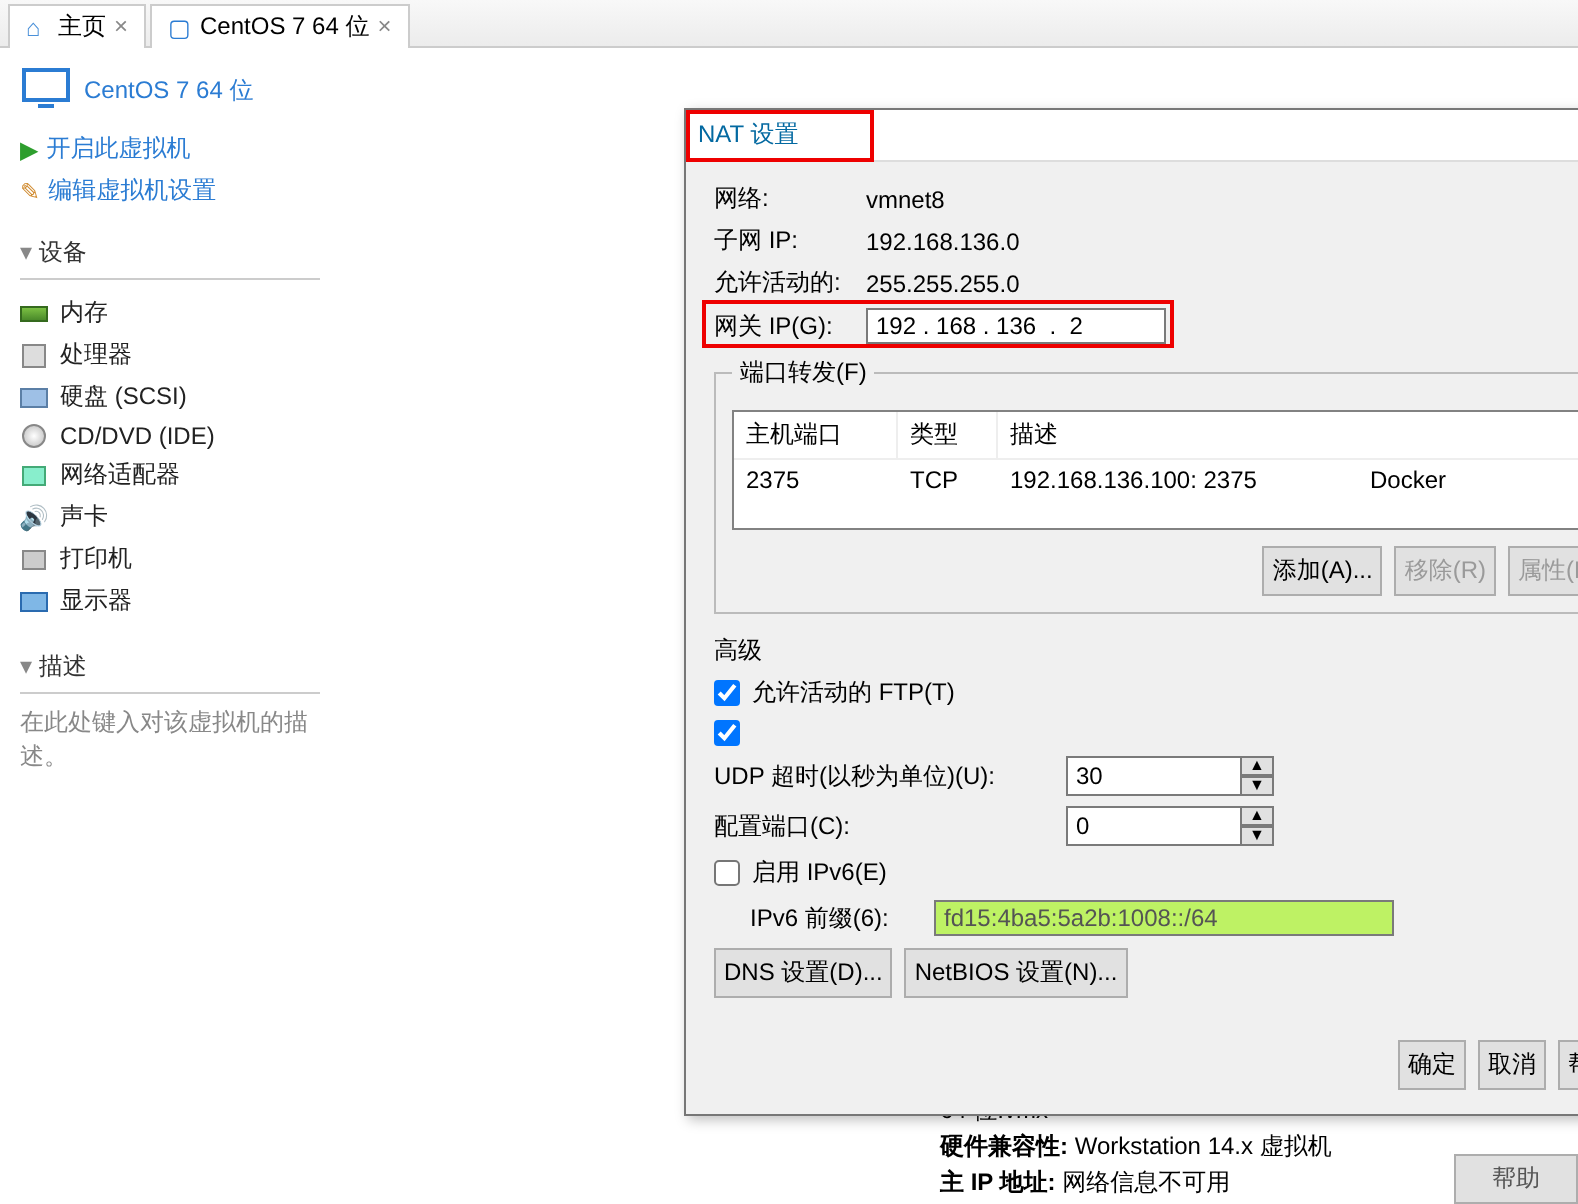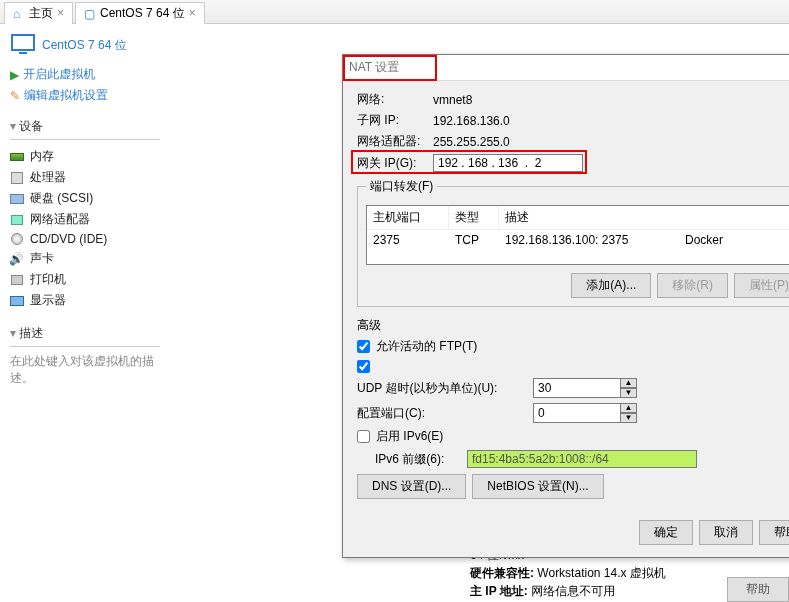--- a/index.html
+++ b/index.html
@@ -29,21 +29,21 @@
 
 
 .behind { position: absolute; left: 520px; top: 66px; font-size: 12px; color: #222; }
 .behind div { margin-bottom: 3px; }
 .behind-row { display:flex; justify-content:flex-end; }
 .btnsm { border:1px solid #adadad; background:#e1e1e1; padding:2px 8px; margin-left:4px; color:#555; }
 
 
 .dialog { position: absolute; left: 172px; top: 30px; width: 486px; background: #f0f0f0; border: 1px solid #777; box-shadow: 2px 2px 6px rgba(0,0,0,0.25); z-index: 50; }
 .dlg-title { display: flex; align-items: center; justify-content: space-between; background: #fff; height: 26px; padding: 0 6px; border-bottom: 1px solid #ddd; }
-.dlg-title .t { color: #737373; }
+.dlg-title .t { color: #0369a1; }
 .red-box-title { position:absolute; left:0; top:0; width:94px; height:26px; border:2px solid #e00; pointer-events:none; }
 
 .dlg-body { padding: 10px 14px 8px 14px; }
 .kv { display: flex; align-items: center; margin-bottom: 4px; }
 .kv label { width: 76px; }
 .gateway-row { display:flex; align-items:center; margin-top:4px; margin-bottom:6px; }
 .gateway-row label { width: 76px; }
 .ip-input { border:1px solid #7a7a7a; background:#fff; padding:1px 4px; width:150px; font-family:inherit; }
 .red-box-gw { position:absolute; border:2px solid #e00; pointer-events:none; }
 
@@ -51,21 +51,21 @@
 legend { padding:0 4px; }
 
 .pf-table { border:1px solid #828282; background:#fff; margin-top:4px; }
 .pf-head, .pf-row { display:flex; }
 .pf-head { background:#fff; border-bottom:1px solid #eee; }
 .pf-head div { padding:3px 6px; border-right:1px solid #eee; }
 .pf-row div { padding:3px 6px; }
 .c1{width:82px}.c2{width:50px}.c3{width:180px}.c4{flex:1}
 
 .btnrow { display:flex; justify-content:flex-end; gap:6px; margin-top:8px; }
-.btn { border:1px solid #adadad; background:#e1e1e1; padding:3px 14px; }
+.btn { border:1px solid #adadad; background:#e1e1e1; padding:3px 4px; }
 .btn:disabled, .btn.disabled { color:#9a9a9a; }
 
 .adv-block { margin-top:10px; }
 .adv-block .row { display:flex; align-items:center; margin-bottom:5px; gap:6px; }
 .chk { width:13px; height:13px; }
 .numlabel { width:170px; }
 .spin { display:flex; }
 .spin input { width:88px; border:1px solid #7a7a7a; padding:1px 4px; }
 .spin .updn { width:16px; display:flex; flex-direction:column; }
 .spin .updn span { flex:1; border:1px solid #7a7a7a; border-left:none; background:#e1e1e1; font-size:8px; text-align:center; line-height:8px; }
@@ -142,29 +142,29 @@
           <span>处理器</span>
         </li>
       <li>
           <span class="ico">
             <span class="hdd"></span>
           </span>
           <span>硬盘 (SCSI)</span>
         </li>
       <li>
           <span class="ico">
+            <span class="cd"></span>
+          </span>
+          <span>CD/DVD (IDE)</span>
+        </li>
+      <li>
+          <span class="ico">
             <span class="net"></span>
           </span>
           <span>网络适配器</span>
-        </li>
-      <li>
-          <span class="ico">
-            <span class="cd"></span>
-          </span>
-          <span>CD/DVD (IDE)</span>
         </li>
       <li>
           <span class="ico snd">🔊</span>
           <span>声卡</span>
         </li>
       <li>
           <span class="ico">
             <span class="prn"></span>
           </span>
           <span>打印机</span>
@@ -220,21 +220,21 @@
       <div class="dlg-body">
         <div class="kv">
             <label>网络:</label>
             <span>vmnet8</span>
           </div>
         <div class="kv">
             <label>子网 IP:</label>
             <span>192.168.136.0</span>
           </div>
         <div class="kv">
-            <label>网络适配器:</label>
+            <label>允许活动的:</label>
             <span>255.255.255.0</span>
           </div>
         <div class="gateway-row" style="position:relative">
           <label>网关 IP(G):</label>
           <input class="ip-input" value="192 . 168 . 136  .  2" style="">
           <div class="red-box-gw" style="left:-6px;top:-4px;width:236px;height:24px"></div>
         </div>
 
         <fieldset>
           <legend>端口转发(F)</legend>

